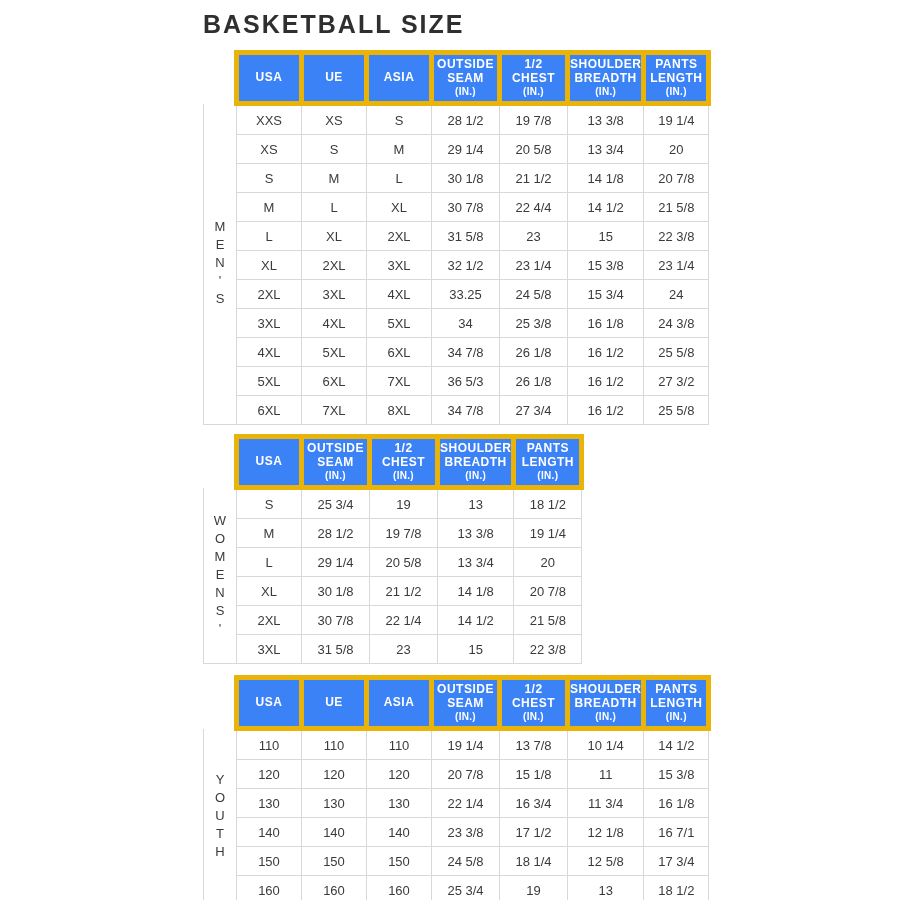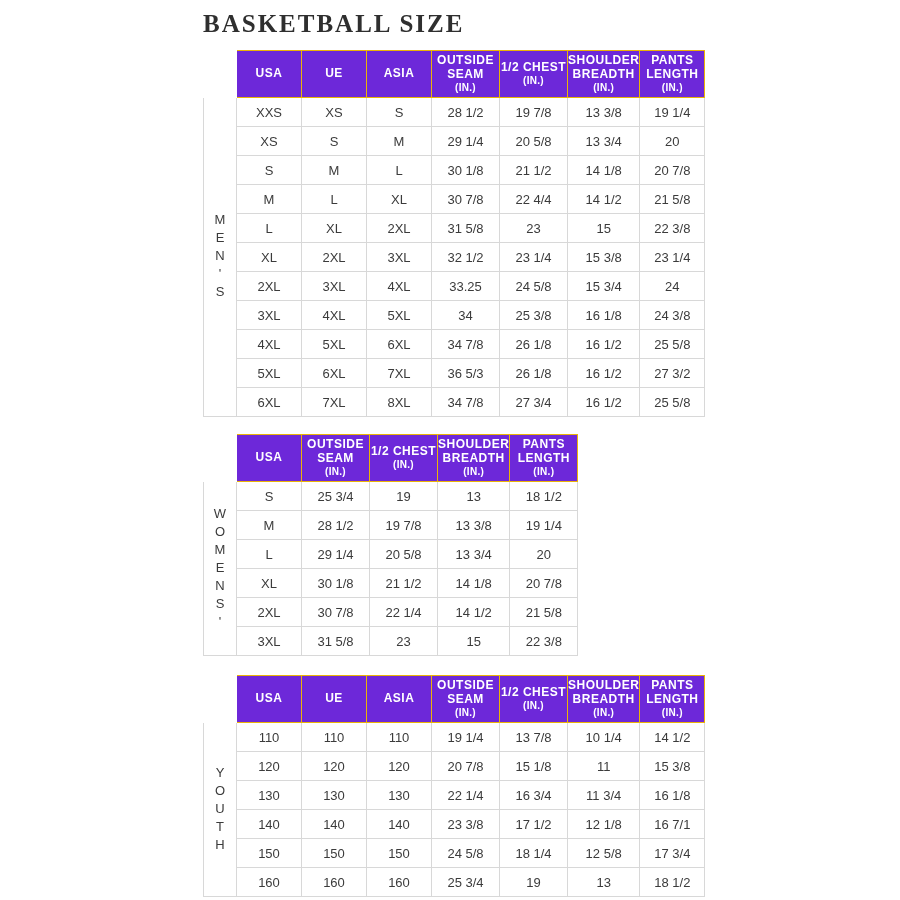--- a/index.html
+++ b/index.html
@@ -17,21 +17,21 @@
   }
   .page {
     width: 900px;
     height: 900px;
     position: relative;
   }
   .title {
     position: absolute;
     left: 203px;
     top: 10px;
-    font-family: Liberation Serif, serif;
+    font-family: Liberation Sans, sans-serif;
     font-weight: bold;
     font-size: 25px;
     letter-spacing: 2px;
     color: #2f2f2f;
   }
 
   .table-block {
     position: absolute;
   }
   table.size-table {
@@ -42,24 +42,24 @@
     border: 1px solid #d8d8d8;
     text-align: center;
     vertical-align: middle;
     font-size: 13px;
     color: #3b3b3b;
     background: #ffffff;
     padding: 0;
     height: 28px;
   }
   table.size-table thead th {
-    background: #6d28d9;
+    background: #3b82f6;
     color: #ffffff;
     font-weight: bold;
-    border: 1px solid #eab308;
+    border: 5px solid #eab308;
     height: 46px;
     line-height: 1.15;
     font-size: 12px;
     letter-spacing: 0.5px;
   }
   thead th .unit {
     display: block;
     font-size: 10px;
     font-weight: bold;
     letter-spacing: 0.3px;

